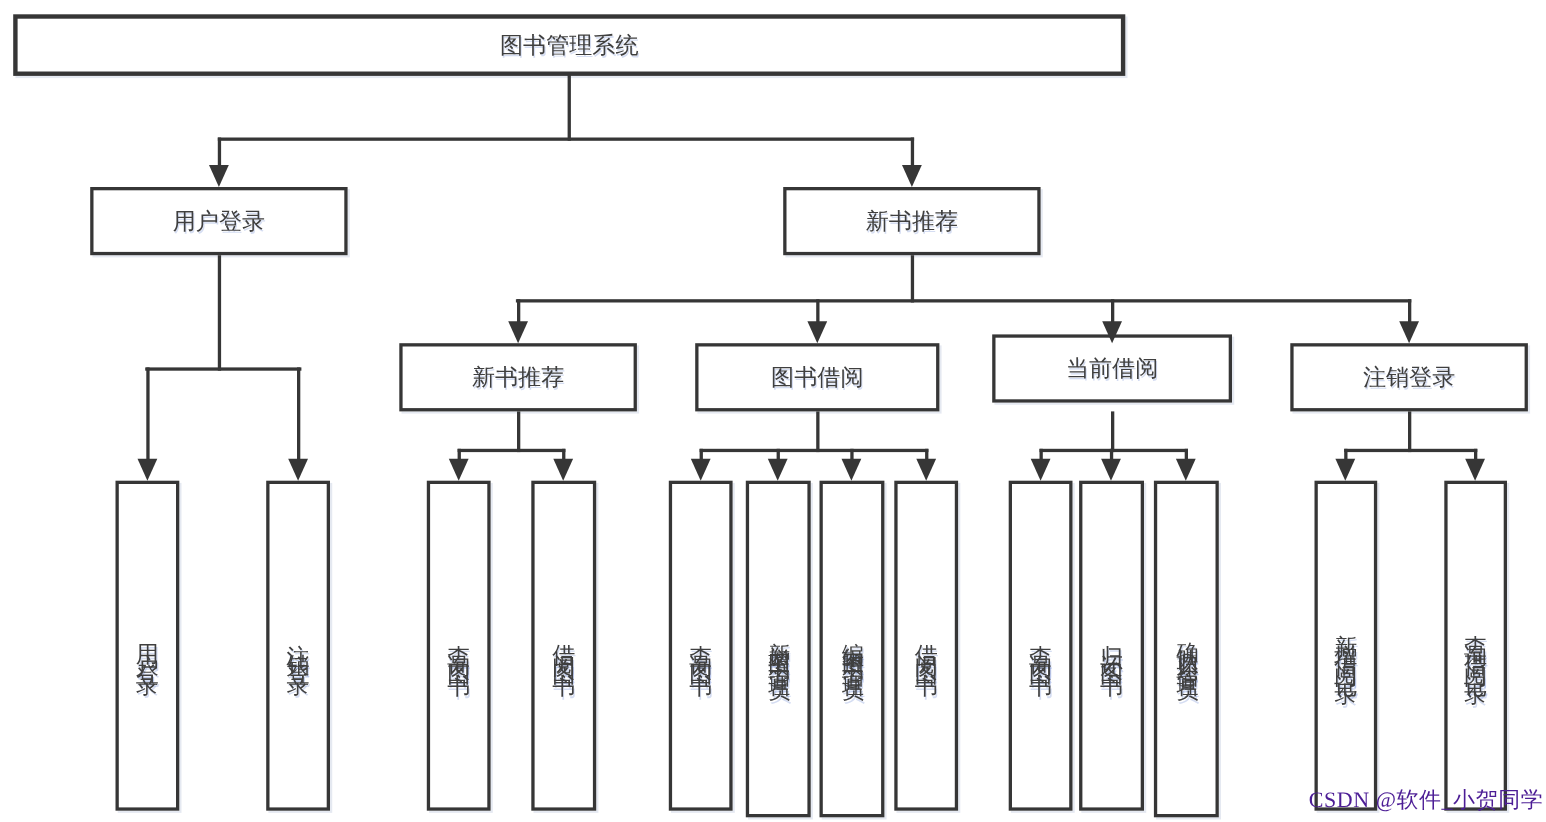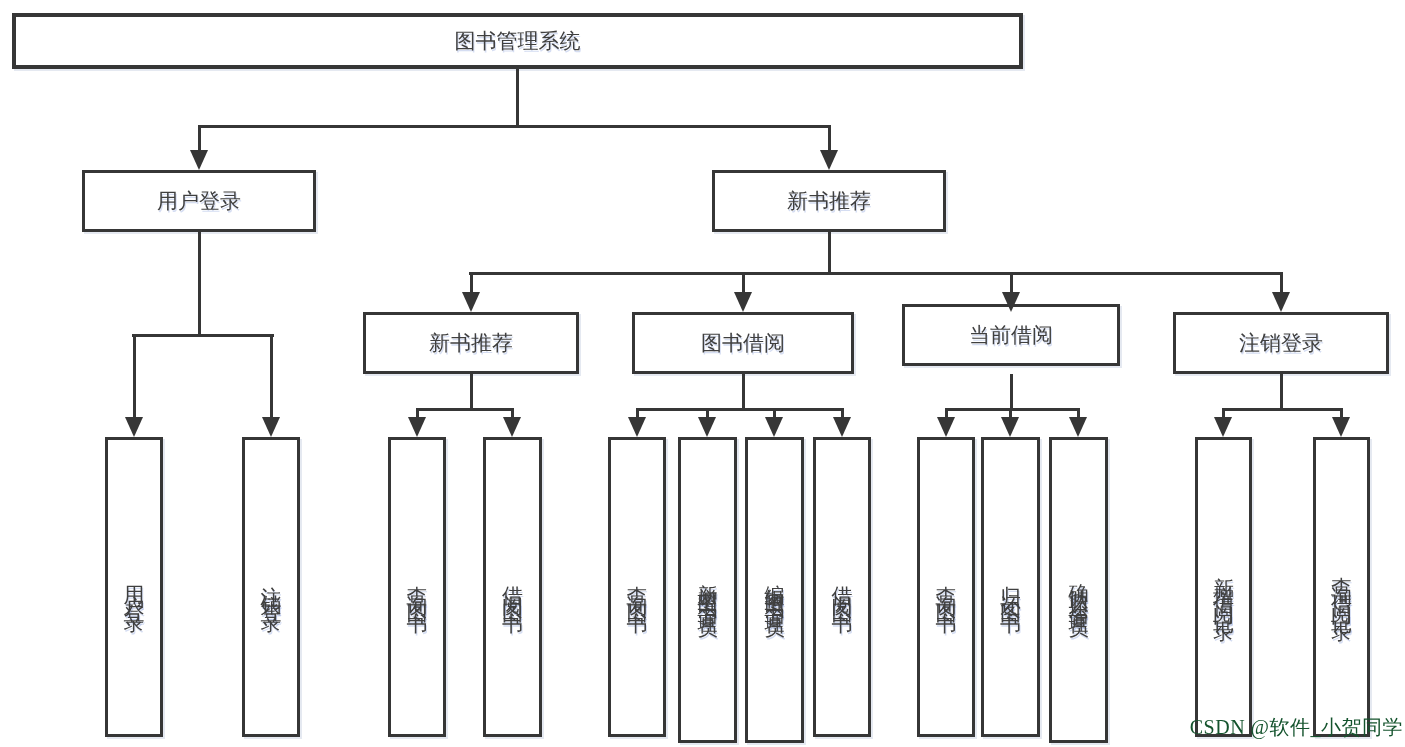--- a/index.html
+++ b/index.html
@@ -23,21 +23,21 @@
   .vline,.hline{position:absolute;background:#363636;}
   .vline{width:3px;}
   .hline{height:3px;}
   .arrow{
     position:absolute;width:0;height:0;
     border-left:9px solid transparent;border-right:9px solid transparent;
     border-top:20px solid #363636;
   }
   .watermark{
     position:absolute;top:714px;right:2px;z-index:20;
-    font-size:20px;color:#14532d;letter-spacing:0.5px;
+    font-size:20px;color:#4c1d95;letter-spacing:0.5px;
   }
 </style>
 </head>
 <body>
 
 <div class="stage">
 
   <div class="box hbox root" style="left:12px;top:13px;width:1011px;height:56px">
     <span>图书管理系统</span>
   </div>

